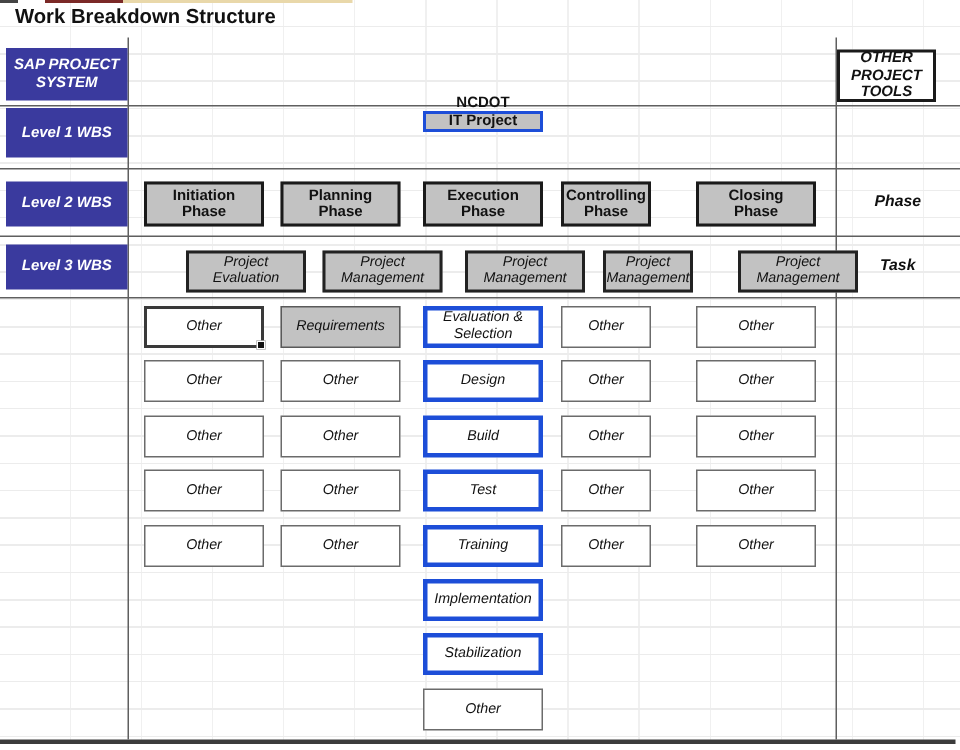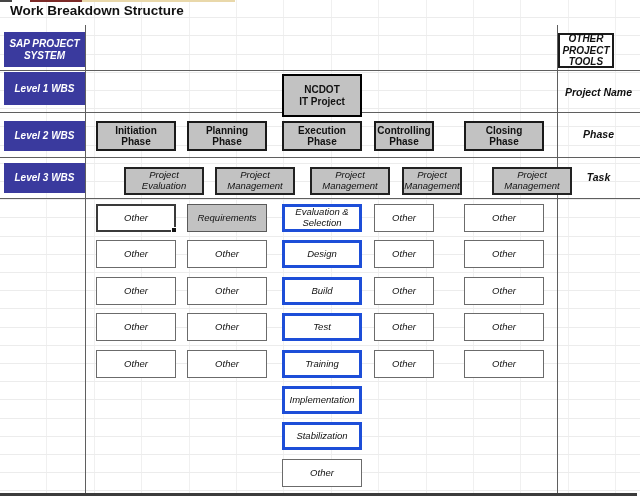--- a/index.html
+++ b/index.html
@@ -25,38 +25,38 @@
   .blue{left:4px;width:81px;background:#3A3A9E;color:#fff;font-weight:bold;
         font-style:italic;font-size:10px;}
   #sap{top:32px;height:35px;}
   #l1{top:72px;height:33px;}
   #l2{top:121px;height:30px;}
   #l3{top:163px;height:30px;}
 
   .c1{left:96px;width:80px;} .c2{left:187px;width:80px;} .c3{left:282px;width:80px;}
   .c4{left:374px;width:60px;} .c5{left:464px;width:80px;}
 
-  .node-top{top:74px;height:43px;background:#C2C2C2;border:2px solid #000000;
-            font-weight:bold;font-size:10px;color:#111;}
+  .node-top{top:74px;height:14px;background:#C2C2C2;border:2px solid #1d4ed8;
+            font-weight:bold;font-size:10px;color:#111;align-items:flex-end;}
   .phase{top:121px;height:30px;background:#C2C2C2;border:2px solid #1a1a1a;
          font-weight:bold;font-size:10px;color:#111;}
   .lvl3{top:167px;height:28px;background:#C2C2C2;border:2px solid #222;
         font-style:italic;font-size:9.5px;color:#111;margin-left:28px;}
 
   .task{height:28px;font-style:italic;font-size:9.5px;color:#111;background:#fff;}
   .r1{top:204px;} .r2{top:240px;} .r3{top:277px;} .r4{top:313px;}
   .r5{top:350px;} .r6{top:386px;} .r7{top:422px;} .r8{top:459px;}
   .t-other{border:1px solid #6b6b6b;}
   .t-named{border:3px solid #1d4ed8;}
   .t-gray{background:#C2C2C2;border:1px solid #5a5a5a;}
   .t-selected{border:2px solid #3a3a3a;}
   .t-selected::after{content:'';position:absolute;right:-3px;bottom:-3px;width:4px;
         height:4px;background:#111;border:1px solid #fff;}
 
-  .rp-header{left:558px;width:56px;top:33px;height:35px;background:#fff;
+  .rp-header{left:558px;width:66px;top:33px;height:35px;background:#fff;
         border:2px solid #1a1a1a;font-weight:bold;font-style:italic;font-size:10px;color:#111;}
   .rp-label{left:557px;width:83px;font-weight:bold;font-style:italic;
         font-size:10.5px;color:#111;background:transparent;}
   #rp-name{top:72px;height:40px;} #rp-phase{top:112px;height:45px;} #rp-task{top:157px;height:41px;}
 </style>
 </head>
 <body>
 
 <div id="sheet">
   <div id="grid"></div>
@@ -223,22 +223,19 @@
     <span class="lbl">Other</span>
   </div>
   <div class="box task t-other c5 r5">
     <span class="lbl">Other</span>
   </div>
 
   <div class="box rp-header">
     <span class="lbl">OTHER PROJECT
 TOOLS</span>
   </div>
-  <div class="box rp-label" id="rp-name">
-    <span class="lbl">Project Name</span>
-  </div>
   <div class="box rp-label" id="rp-phase">
     <span class="lbl">Phase</span>
   </div>
   <div class="box rp-label" id="rp-task">
     <span class="lbl">Task</span>
   </div>
 </div>
 
 </body></html>

